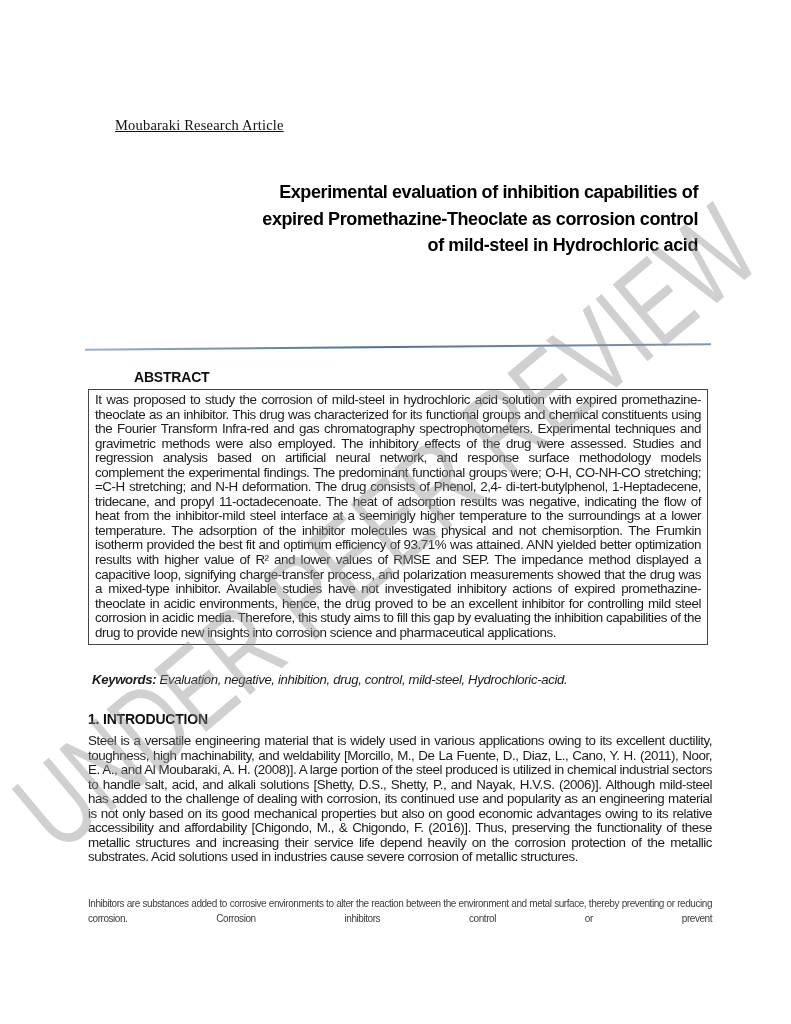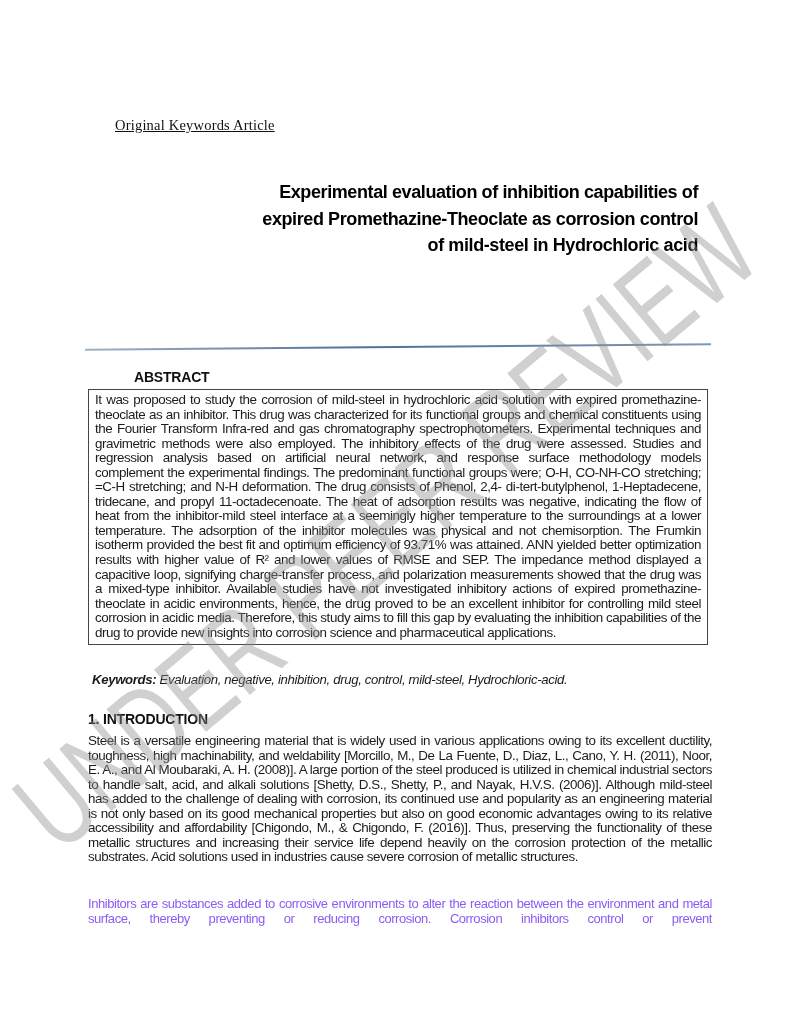--- a/index.html
+++ b/index.html
@@ -66,32 +66,32 @@
     font-size:14px;font-weight:bold;color:#101010;
     letter-spacing:-0.2px;
   }
   .intro-para-1{
     position:absolute;left:88px;top:734px;width:624px;
     font-size:13.4px;line-height:14.55px;letter-spacing:-0.45px;
     text-align:justify;color:#1c1c1c;
   }
   .intro-para-2{
     position:absolute;left:88px;top:897px;width:624px;
-    font-size:13px;line-height:14.55px;letter-spacing:-0.45px;
-    text-align:justify;text-align-last:justify;color:#8b5cf6;
+    font-size:10px;line-height:14.55px;letter-spacing:-0.45px;
+    text-align:justify;text-align-last:justify;color:#404040;
   }
 </style>
 </head>
 <body>
 
 <div class="page">
 
   <div class="watermark">UNDER PEER REVIEW</div>
 
-  <div class="article-type">Original Keywords Article</div>
+  <div class="article-type">Moubaraki Research Article</div>
 
   <div class="paper-title">
     <div>Experimental evaluation of inhibition capabilities of</div>
     <div>expired Promethazine-Theoclate as corrosion control</div>
     <div>of mild-steel in Hydrochloric acid</div>
   </div>
 
   <div class="divider-rule"></div>
 
   <div class="abstract-heading">ABSTRACT</div>

